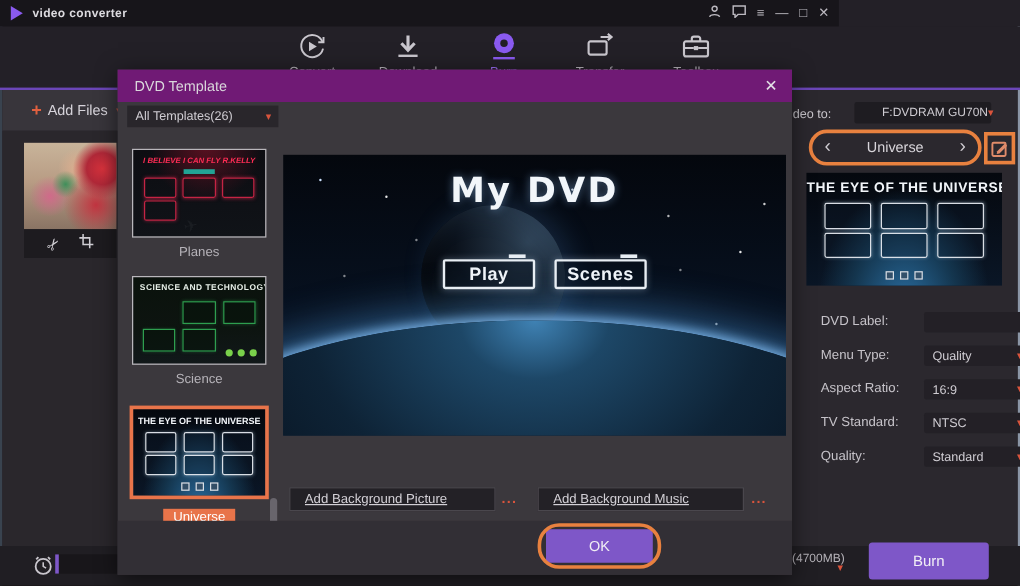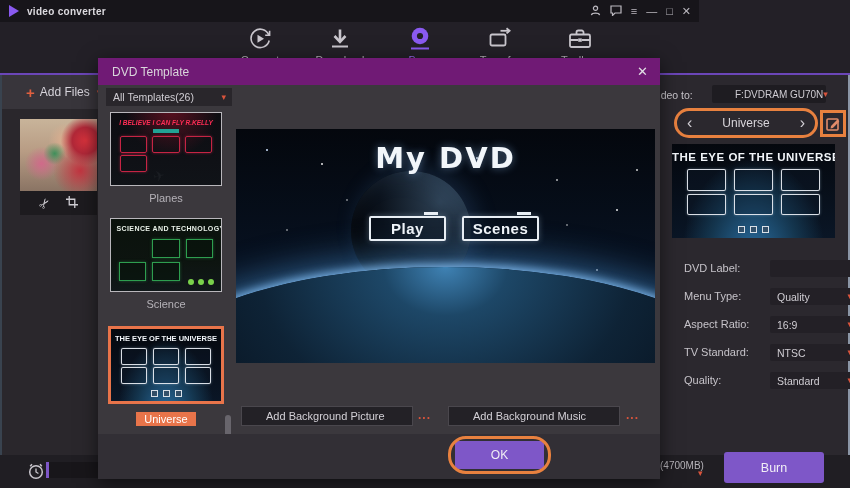--- a/index.html
+++ b/index.html
@@ -85,21 +85,21 @@
   .dialog { position:absolute; left:98px; top:58px; width:562px; height:421px; background:#3b383d; z-index:10; box-shadow:0 4px 18px rgba(0,0,0,.55); }
   .dlg-header { position:absolute; left:0; top:0; width:562px; height:27px; background:#701a75; display:flex; align-items:center; }
   .dlg-title { color:#d9d6db; font-size:12px; margin-left:14px; }
   .dlg-close { margin-left:auto; margin-right:12px; color:#e3e1e6; font-size:13px; cursor:pointer; }
   .filter-dd { position:absolute; left:8px; top:30px; width:126px; height:18px; background:#29262b; display:flex; align-items:center; cursor:pointer; }
   .filter-dd .val { color:#cfccd2; font-size:10.5px; margin-left:7px; }
 
   .tpl-list { position:absolute; left:8px; top:52px; width:120px; }
   .tpl-thumb { position:relative; width:112px; height:74px; margin:0 auto; border:1px solid #b9b7bc; overflow:hidden; cursor:pointer; }
   .tpl-name { text-align:center; font-size:11px; color:#b5b2b8; margin-top:6px; }
-  .tpl-item { position:absolute; left:0; width:120px; }
+  .tpl-item { position:absolute; left:0; width:120px;margin-top:12px; }
   .tpl-item.sel .tpl-thumb { border:3px solid #e8744a; width:116px; height:78px; }
   .tpl-name-pill { display:inline-block; background:#e8744a; color:#fff; font-size:11px; padding:1px 8px; }
   .pill-wrap { text-align:center; margin-top:5px; }
   .scroll-thumb { position:absolute; left:127px; top:357px; width:6px; height:55px; background:#68656c; border-radius:3px; cursor:pointer; }
 
   
   .planes { background: radial-gradient(circle at 55% -5%, #5a1020 0%, rgba(0,0,0,0) 48%), linear-gradient(180deg,#0d0d12 0%, #101318 100%); }
   .planes .cap { position:absolute; top:8%; width:100%; text-align:center; color:#ff2d55; font-size:6.5px; font-weight:bold; font-style:italic; white-space:nowrap; }
   .planes .teal { position:absolute; top:22%; left:38%; width:24%; height:4px; background:#1ec8b4; opacity:.8; }
   .planes .pboxes { position:absolute; top:32%; left:8%; right:8%; bottom:18%; display:grid; grid-template-columns:repeat(3,1fr); grid-template-rows:repeat(2,1fr); gap:8% 6%; }
@@ -132,21 +132,21 @@
     box-shadow: 6px -4px 22px rgba(90,150,220,.18), inset -10px 8px 20px rgba(120,170,220,.12); }
   .earth { position:absolute; left:-25%; bottom:-64%; width:150%; height:105%; border-radius:50%;
     background: radial-gradient(ellipse at 50% 0%, #3f82b4 0%, #1d4767 14%, #0e2336 42%, #081320 68%);
     box-shadow: 0 -3px 10px rgba(140,200,255,.8), 0 -12px 34px rgba(80,160,230,.5); }
   .dvd-title { position:absolute; top:12px; width:100%; text-align:center; color:#f2f6fa; font-size:29px; font-weight:bold; letter-spacing:2px; font-family:"DejaVu Sans", sans-serif; text-shadow:0 0 8px rgba(150,200,255,.45); }
   .menu-btn { position:absolute; width:77px; height:25px; border:2px solid #e8eef4; border-radius:2px; background:rgba(10,18,30,.35); color:#eef3f8; font-weight:bold; font-size:15px; letter-spacing:.5px; display:flex; align-items:center; justify-content:center; box-shadow:0 0 6px rgba(200,230,255,.3); cursor:pointer; }
   .menu-btn::after { content:""; position:absolute; top:-6px; right:6px; width:14px; height:3px; background:#e8eef4; }
   .btn-play { left:133px; top:87px; }
   .btn-scenes { left:226px; top:87px; }
 
-  .bg-field { position:absolute; top:348px; height:20px; background:#232126; border:1px solid #4a474d; color:#d3d0d6; font-size:11px; padding-left:24px; }
+  .bg-field { position:absolute; top:348px; height:20px; background:#232126; border:1px solid #4a474d; color:#d3d0d6; font-size:11px; padding-left:12px;text-decoration:underline; }
   .bg-pic { left:143px; width:172px; }
   .bg-mus { left:350px; width:172px; }
   .dots-btn { position:absolute; top:350px; color:#d9543c; font-size:12px; font-weight:bold; letter-spacing:1px; cursor:pointer; }
   .dots-pic { left:320px; }
   .dots-mus { left:528px; }
 
   .dlg-footer { position:absolute; left:0; top:376px; width:562px; height:45px; background:#322f35; }
   .dlg-btn { position:absolute; top:7px; width:89px; height:28px; background:#7e57c8; border-radius:3px; color:#f0edf4; font-size:12px; display:flex; align-items:center; justify-content:center; cursor:pointer; }
   .ok-btn { left:357px; }
   .cancel-btn { left:460px; }

